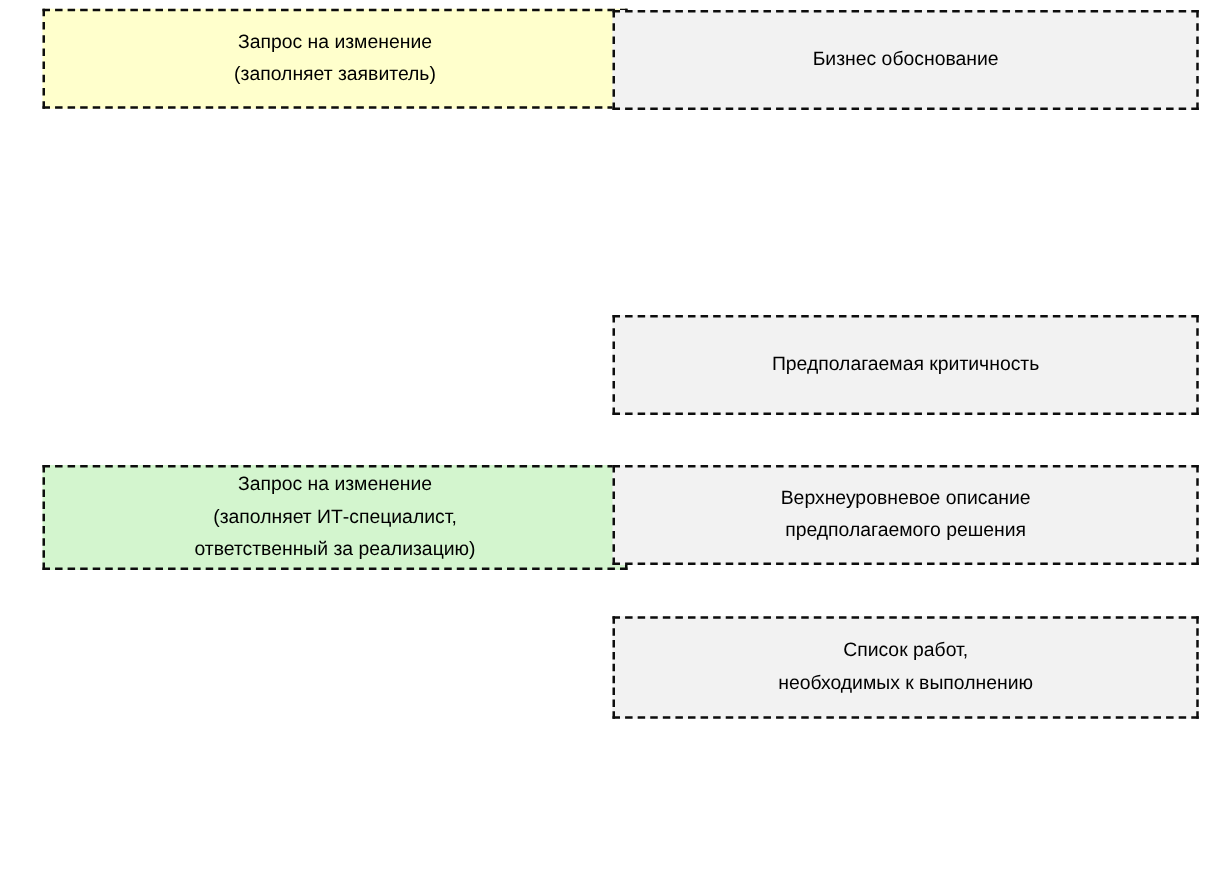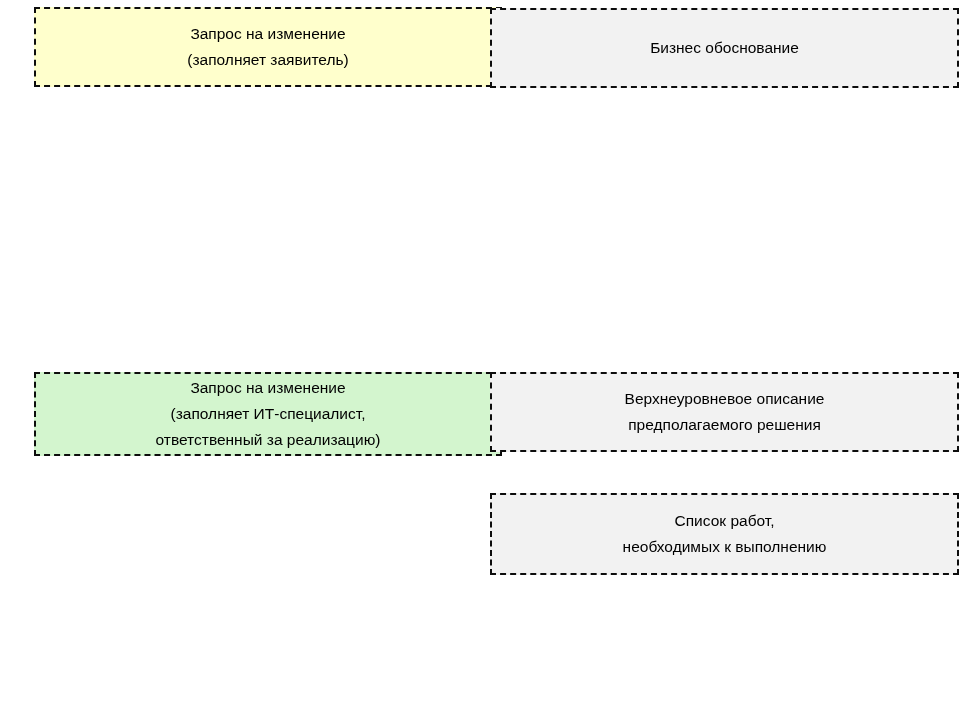--- a/index.html
+++ b/index.html
@@ -49,20 +49,21 @@
   <div class="box left-box fill-requester" style="top: 7px; height: 80px;">Запрос на изменение
 (заполняет заявитель)</div>
 
   <div class="box left-box fill-specialist" style="top: 372px; height: 84px;">Запрос на изменение
 (заполняет ИТ-специалист,
 ответственный за реализацию)</div>
 
   <div class="box right-box" style="top: 8px; height: 80px;">Бизнес обоснование</div>
 
 
+  <div class="box right-box" style="top: 252px; height: 80px;">Предполагаемая критичность</div>
 
   <div class="box right-box" style="top: 372px; height: 80px;">Верхнеуровневое описание
 предполагаемого решения</div>
 
   <div class="box right-box" style="top: 493px; height: 82px;">Список работ,
 необходимых к выполнению</div>
 
 
 </div>
 

